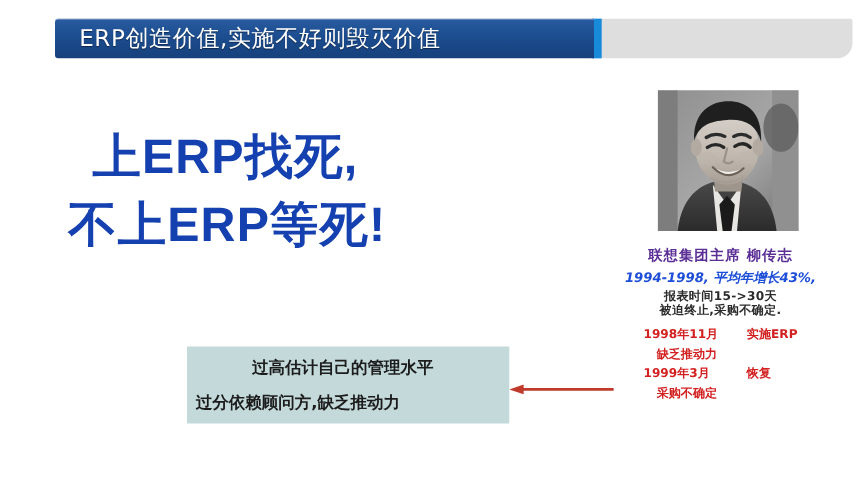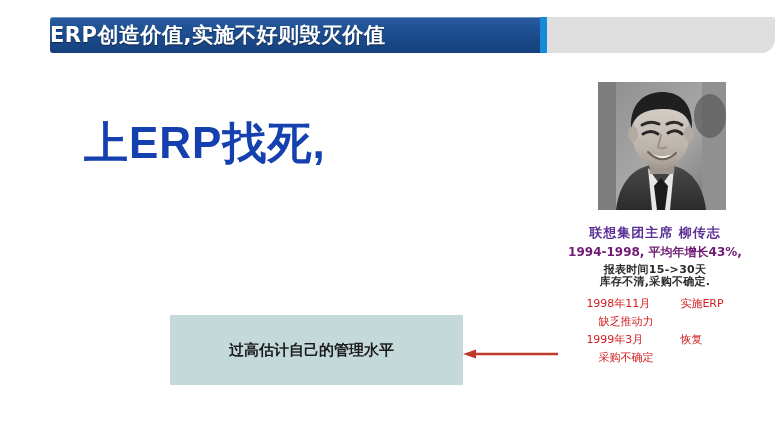--- a/index.html
+++ b/index.html
@@ -49,22 +49,23 @@
     height: 36px;
     background: linear-gradient(180deg, #2a5ba0 0%, #1d4f92 38%, #16407c 100%);
     border-radius: 3px 0 0 3px;
     box-shadow: inset 0 1px 0 rgba(255,255,255,0.35);
     display: flex;
     align-items: center;
   }
   #title-text {
     color: #ffffff;
     font-size: 21px;
-    font-weight: bold;
+    font-weight: normal;
     letter-spacing: 0.5px;
+    padding-left: 22px;
     text-shadow: 0 1px 1px rgba(0,0,0,0.45);
     white-space: nowrap;
   }
 
   
   #slogan {
     position: absolute;
     left: 62px;
     top: 112px;
     width: 440px;
@@ -103,26 +104,27 @@
   }
   #attribution {
     color: #5b2f96;
     font-size: 13px;
     font-weight: bold;
     letter-spacing: 1px;
     white-space: nowrap;
     line-height: 18px;
   }
   #growth-line {
-    color: #701a75;
+    color: #1d4ed8;
     font-size: 12px;
     font-weight: bold;
     line-height: 18px;
     white-space: nowrap;
     margin-top: 1px;
+    font-style: italic;
   }
   .sub-note {
     color: #2b2b2b;
     font-size: 11px;
     font-weight: bold;
     line-height: 12px;
     white-space: nowrap;
     letter-spacing: 0.3px;
   }
   #sub-notes { margin-top: 3px; }
@@ -130,21 +132,21 @@
   
   #timeline {
     margin-top: 7px;
     display: inline-block;
     text-align: left;
   }
   .timeline-row {
     display: flex;
     color: #d32020;
     font-size: 11px;
-    font-weight: normal;
+    font-weight: bold;
     line-height: 18px;
     white-space: nowrap;
   }
   .timeline-date { width: 82px; }
   .timeline-event { padding-left: 12px; }
 
   
   #callout-box {
     position: absolute;
     left: 170px;
@@ -181,20 +183,21 @@
 <div id="title-banner">
   <div id="title-gray-strip"></div>
   <div id="title-accent-strip"></div>
   <div id="title-blue-box">
     <span id="title-text">ERP创造价值,实施不好则毁灭价值</span>
   </div>
 </div>
 
 <div id="slogan">
   <div class="slogan-line" id="slogan-line-1">上ERP找死,</div>
+  <div class="slogan-line" id="slogan-line-2">不上ERP等死!</div>
 </div>
 
 <div id="portrait">
   <svg width="128" height="128" viewBox="0 0 128 128">
     <defs>
       <linearGradient id="bgGrad" x1="0" y1="0" x2="1" y2="1">
         <stop offset="0%" stop-color="#8e8e8e"></stop>
         <stop offset="55%" stop-color="#a8a8a8"></stop>
         <stop offset="100%" stop-color="#6f6f6f"></stop>
       </linearGradient>
@@ -244,21 +247,21 @@
 
     <path d="M48 80 q 15 8 30 -1" stroke="#a49c93" stroke-width="2" fill="none" opacity="0.7"></path>
   </svg>
 </div>
 
 <div id="info-block">
   <div id="attribution">联想集团主席 柳传志</div>
   <div id="growth-line">1994-1998, 平均年增长43%,</div>
   <div id="sub-notes">
     <div class="sub-note">报表时间15-&gt;30天</div>
-    <div class="sub-note">库存不清,采购不确定.</div>
+    <div class="sub-note">被迫终止,采购不确定.</div>
   </div>
   <div id="timeline">
     <div class="timeline-row">
       <span class="timeline-date">1998年11月</span>
       <span class="timeline-event">实施ERP</span>
     </div>
     <div class="timeline-row">
       <span class="timeline-event">缺乏推动力</span>
     </div>
     <div class="timeline-row">
@@ -266,20 +269,21 @@
       <span class="timeline-event">恢复</span>
     </div>
     <div class="timeline-row">
       <span class="timeline-event">采购不确定</span>
     </div>
   </div>
 </div>
 
 <div id="callout-box">
   <div class="callout-line" id="callout-line-1">过高估计自己的管理水平</div>
+  <div class="callout-line" id="callout-line-2">过分依赖顾问方,缺乏推动力</div>
 </div>
 
 <div id="callout-arrow">
   <svg width="95" height="12" viewBox="0 0 95 12">
     <line x1="12" y1="6" x2="95" y2="6" stroke="#c0392b" stroke-width="2.4"></line>
     <polygon points="0,6 13,1.5 13,10.5" fill="#c0392b"></polygon>
   </svg>
 </div>
 
 </body></html>

